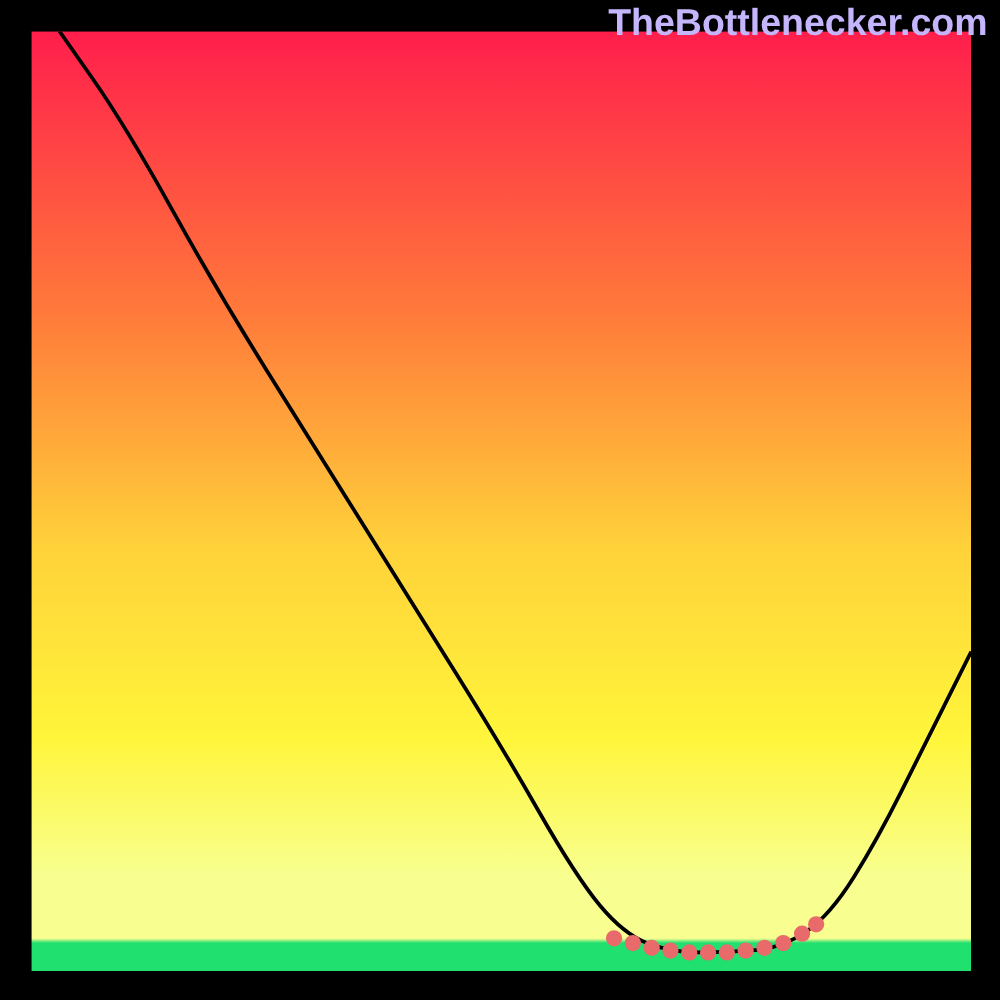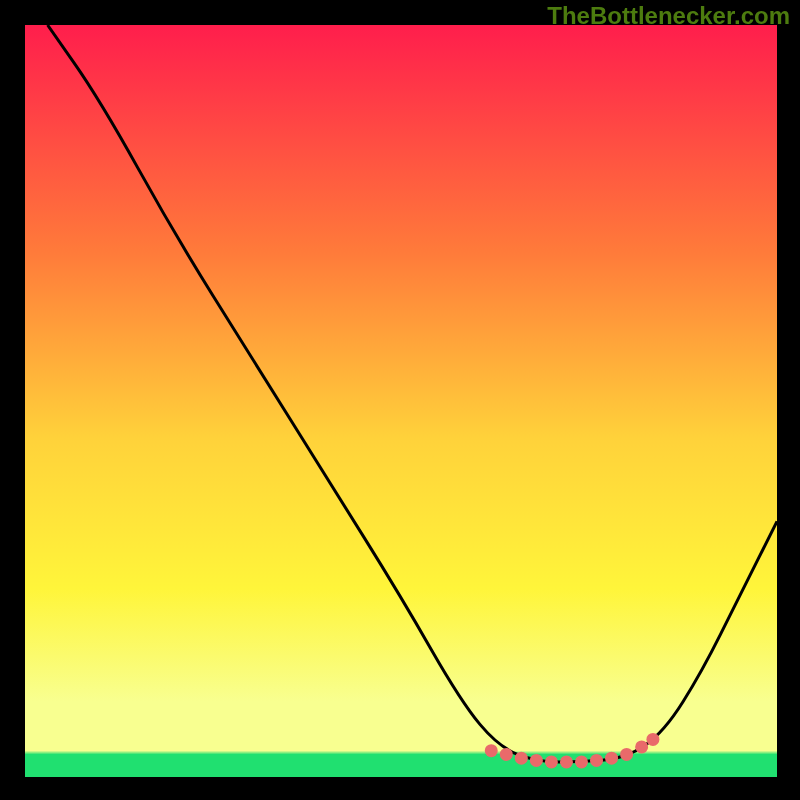--- a/index.html
+++ b/index.html
@@ -5,22 +5,22 @@
   * { margin: 0; padding: 0; box-sizing: border-box; }
   body {
     width: 800px; height: 800px;
     background: #000;
     font-family: Arial, Helvetica, sans-serif;
     position: relative;
   }
   .attribution {
     position: absolute;
     top: 2px; right: 10px;
-    color: #4d7c0f;
-    font-size: 24px;
+    color: #c4b5fd;
+    font-size: 30px;
     font-weight: bold;
     z-index: 10;
   }
   .plot-area {
     position: absolute;
     left: 25px; top: 25px;
     width: 752px; height: 752px;
     overflow: hidden;
   }
   .plot-area svg {

